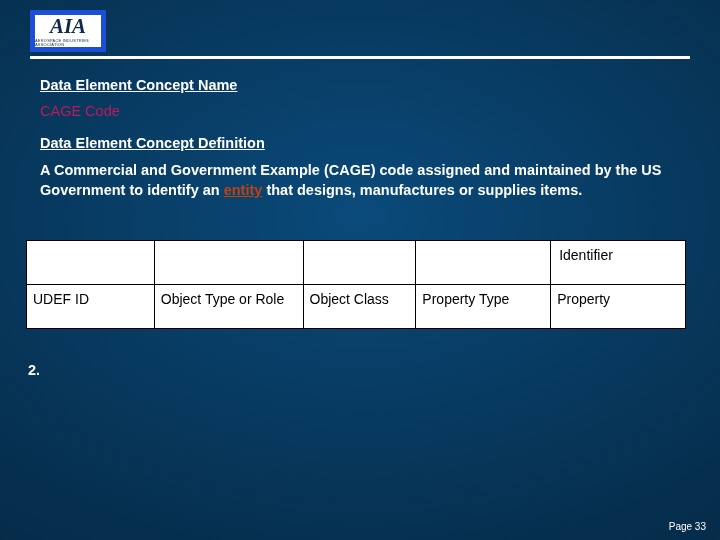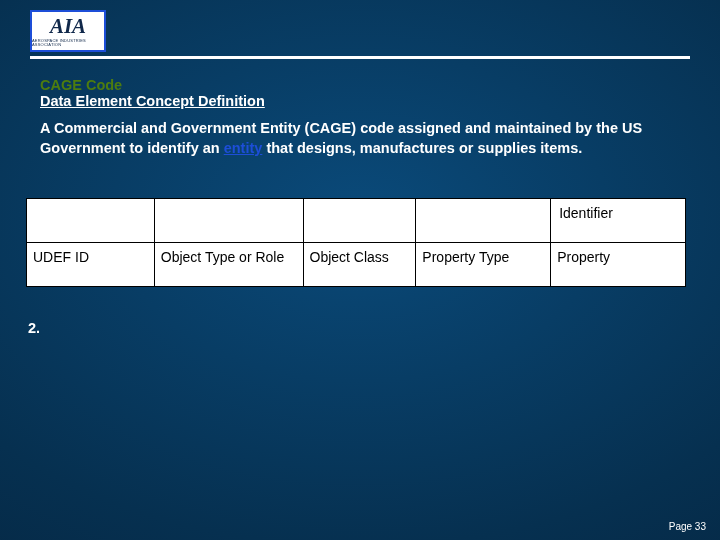--- a/index.html
+++ b/index.html
@@ -25,21 +25,21 @@
   }
   .title-underline {
     height: 3px;
     background: #ffffff;
     margin: 4px 30px 0 30px;
   }
   .logo-box {
     width: 76px;
     height: 42px;
     background: #ffffff;
-    border: 2px solid #1d4ed8;
+    border: 5px solid #1d4ed8;
     display: flex;
     flex-direction: column;
     align-items: center;
     justify-content: center;
     position: relative;
   }
   .logo-text {
     color: #10284a;
     font-family: Georgia, serif;
     font-style: italic;
@@ -59,33 +59,33 @@
   }
   .label-u {
     font-size: 14.5px;
     font-weight: bold;
     text-decoration: underline;
     color: #ffffff;
     margin-bottom: 10px;
   }
   .value {
     font-size: 14.5px;
-    font-weight: bold;
-    color: #4d7c0f;
-    margin-bottom: 0;
+    font-weight: normal;
+    color: #be185d;
+    margin-bottom: 16px;
   }
   .def-text {
     font-size: 14.5px;
     font-weight: bold;
     color: #ffffff;
     line-height: 1.35;
     margin-bottom: 40px;
   }
   .def-text .hl {
-    color: #1d4ed8;
+    color: #c2410c;
     text-decoration: underline;
   }
   .udef-table {
     width: 660px;
     margin: 0 26px;
     border-collapse: collapse;
     background: #ffffff;
     color: #000000;
   }
   .udef-table th, .udef-table td {
@@ -129,24 +129,25 @@
 
 <div class="title-bar">
   <div class="logo-box">
     <div class="logo-text">AIA</div>
     <div class="logo-sub">AEROSPACE INDUSTRIES ASSOCIATION</div>
   </div>
 </div>
 <div class="title-underline"></div>
 
 <div class="content">
+  <div class="label-u">Data Element Concept Name</div>
   <div class="value">CAGE Code</div>
   <div class="label-u">Data Element Concept Definition</div>
   <div class="def-text">
-    <span>A Commercial and Government Entity (CAGE) code assigned and maintained by the US Government to identify an </span><span class="hl">entity</span><span> that designs, manufactures or supplies items.</span>
+    <span>A Commercial and Government Example (CAGE) code assigned and maintained by the US Government to identify an </span><span class="hl">entity</span><span> that designs, manufactures or supplies items.</span>
   </div>
 </div>
 
 <table class="udef-table">
   <tbody>
       <tr>
     <td></td>
     <td></td>
     <td></td>
     <td></td>

